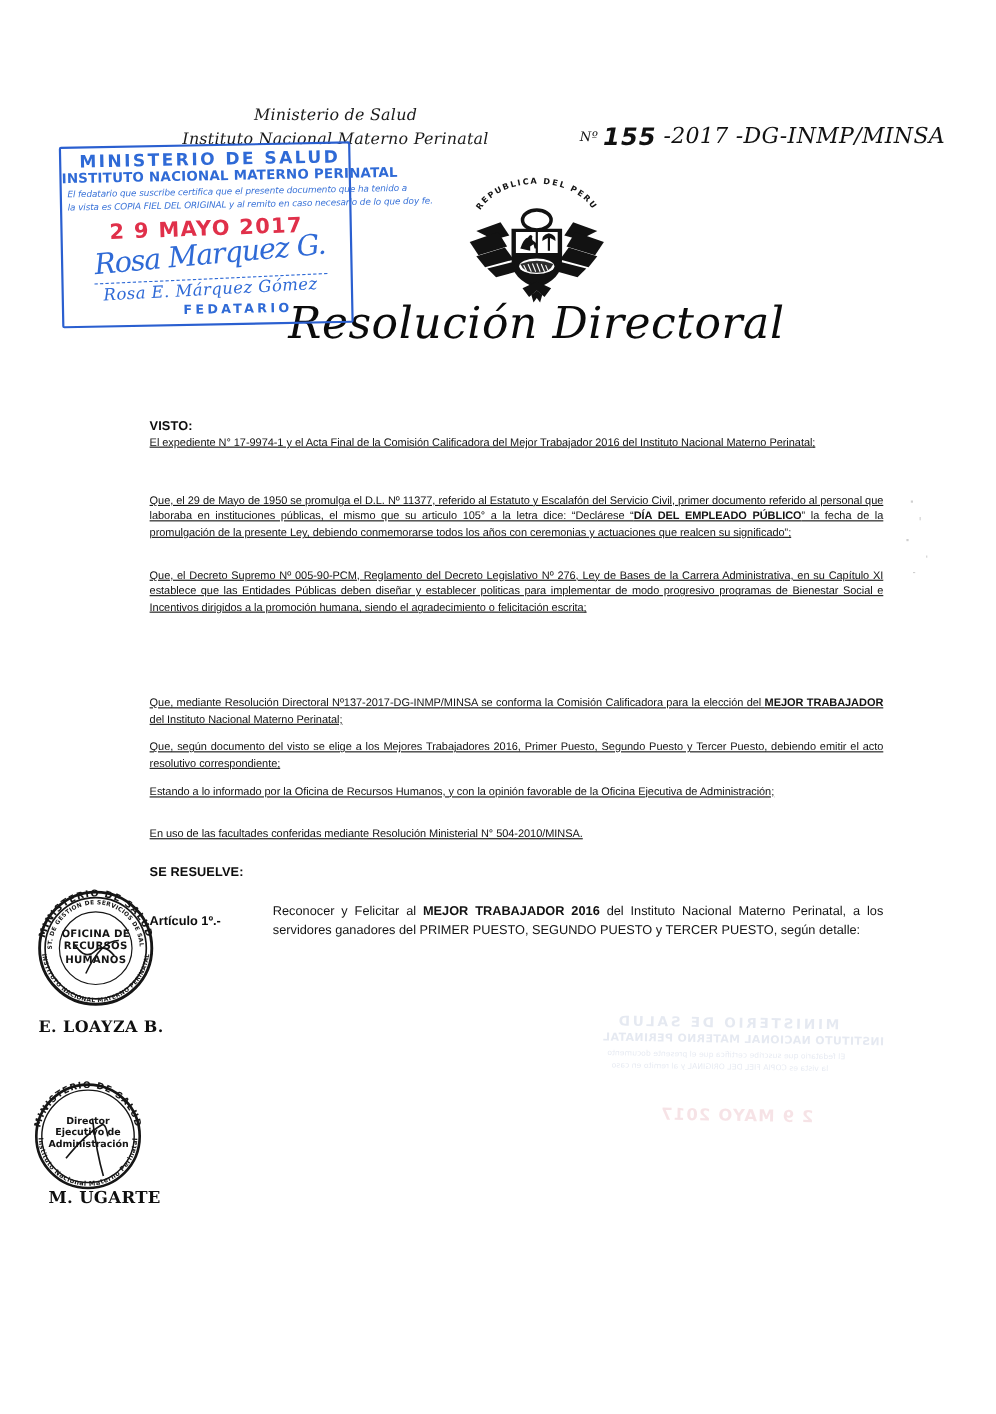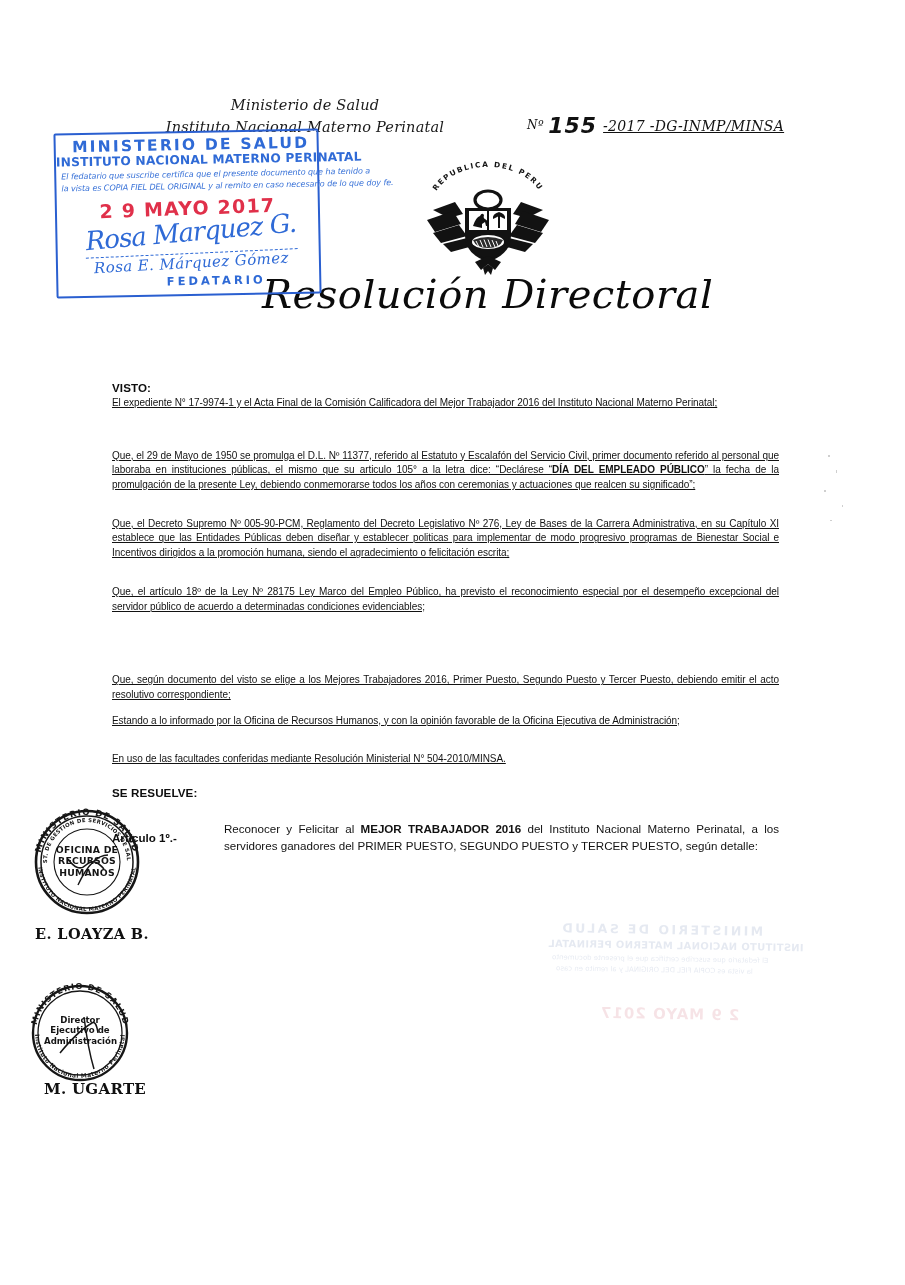--- a/index.html
+++ b/index.html
@@ -52,21 +52,21 @@
   .hdr-num .num {
     font-family: "DejaVu Sans", sans-serif;
     font-weight: bold;
     font-style: italic;
     font-size: 22px;
     letter-spacing: 1px;
     padding: 0 6px 0 4px;
     position: relative;
     top: 2px;
   }
-  .hdr-num .tail { font-size: 14px; letter-spacing: .3px; text-decoration: underline; }
+  .hdr-num .tail { font-size: 20px; letter-spacing: .3px; }
 
   
   .coat {
     position: absolute;
     left: 413px;
     top: 158px;
     width: 150px;
     height: 118px;
   }
   .coat .arcwrap {
@@ -108,21 +108,21 @@
     font-family: "DejaVu Sans", sans-serif;
     font-weight: bold;
     font-style: italic;
     font-size: 17px;
     padding: 0 5px;
   }
 
   
   .body-col {
     position: absolute;
-    left: 112px;
+    left: 136px;
     top: 381px;
     width: 667px;
   }
   .sec-head {
     font-size: 11.6px;
     font-weight: bold;
     color: #0d0d0d;
     letter-spacing: .1px;
     margin: 0 0 2px 0;
   }
@@ -385,25 +385,25 @@
 
     <div class="gap-m"></div>
 
     <div class="gap-m"></div>
     <p class="para"><span>Que, el 29 de Mayo de 1950 se promulga el D.L. Nº 11377, referido al Estatuto y Escalafón del Servicio Civil, primer documento referido al personal que laboraba en instituciones públicas, el mismo que su articulo 105° a la letra dice: “Declárese “</span><span class="b">DÍA DEL EMPLEADO PÚBLICO</span><span>” la fecha de la promulgación de la presente Ley, debiendo conmemorarse todos los años con ceremonias y actuaciones que realcen su significado”;</span></p>
 
     <div class="gap-l"></div>
     <p class="para"><span>Que, el Decreto Supremo Nº 005-90-PCM, Reglamento del Decreto Legislativo Nº 276, Ley de Bases de la Carrera Administrativa, en su Capítulo XI establece que las Entidades Públicas deben diseñar y establecer politicas para implementar de modo progresivo programas  de Bienestar Social e Incentivos dirigidos a la promoción humana, siendo el agradecimiento o felicitación escrita;</span></p>
 
     <div class="gap-l"></div>
-    <p class="para"><span>Que, el artículo 18º de la Ley Nº 28175 Ley Marco del Empleo Público, ha previsto el reconocimiento especial por el desempeño excepcional del servidor público de acuerdo a determinadas condiciones evidenciables;</span></p>
 
     <div class="gap-l"></div>
 
     <div class="gap-l"></div>
+    <p class="para"><span>Que, mediante Resolución Directoral Nº137-2017-DG-INMP/MINSA se conforma la Comisión Calificadora para la elección del </span><span class="b">MEJOR TRABAJADOR</span><span> del Instituto Nacional Materno Perinatal;</span></p>
 
     <div class="gap-s"></div>
     <p class="para"><span>Que, según documento del visto se elige a los Mejores Trabajadores 2016, Primer Puesto, Segundo Puesto y Tercer Puesto, debiendo emitir el acto resolutivo correspondiente;</span></p>
 
     <div class="gap-s"></div>
     <p class="para"><span>Estando a lo informado por la Oficina de Recursos Humanos, y con la opinión favorable de la Oficina Ejecutiva de Administración;</span></p>
 
     <div class="gap-l"></div>
     <p class="para"><span>En uso de las facultades conferidas mediante Resolución Ministerial N° 504-2010/MINSA.</span></p>
 

